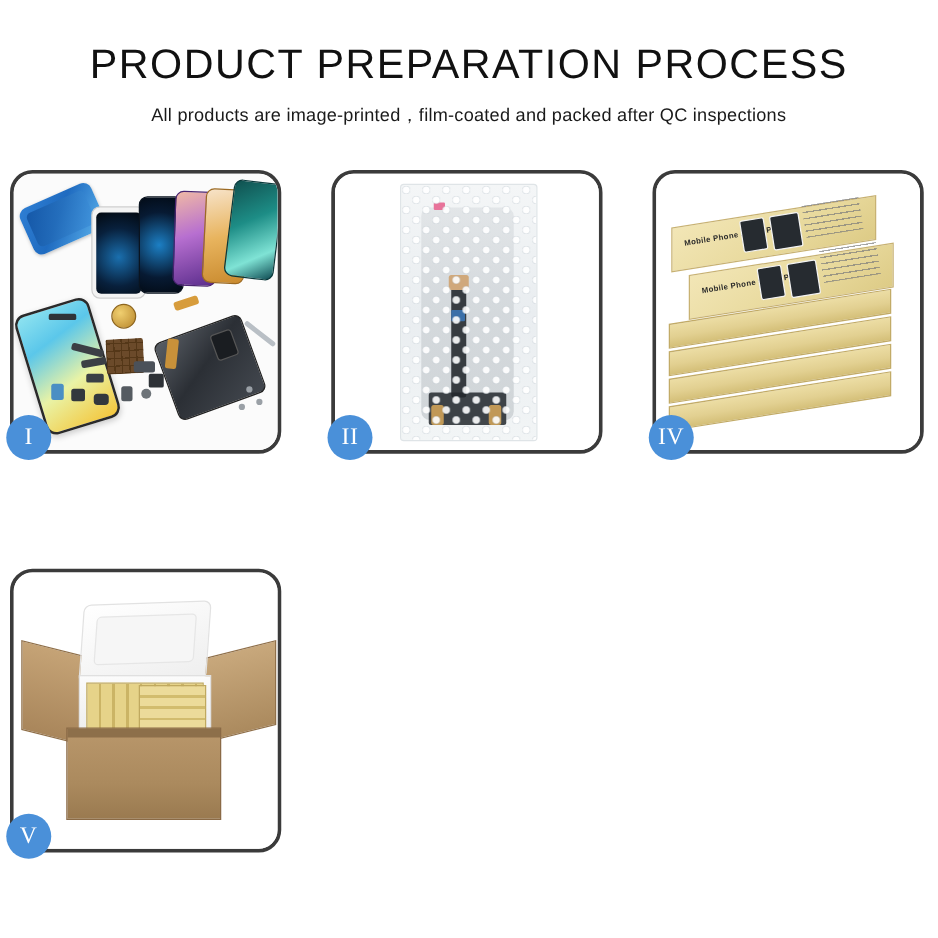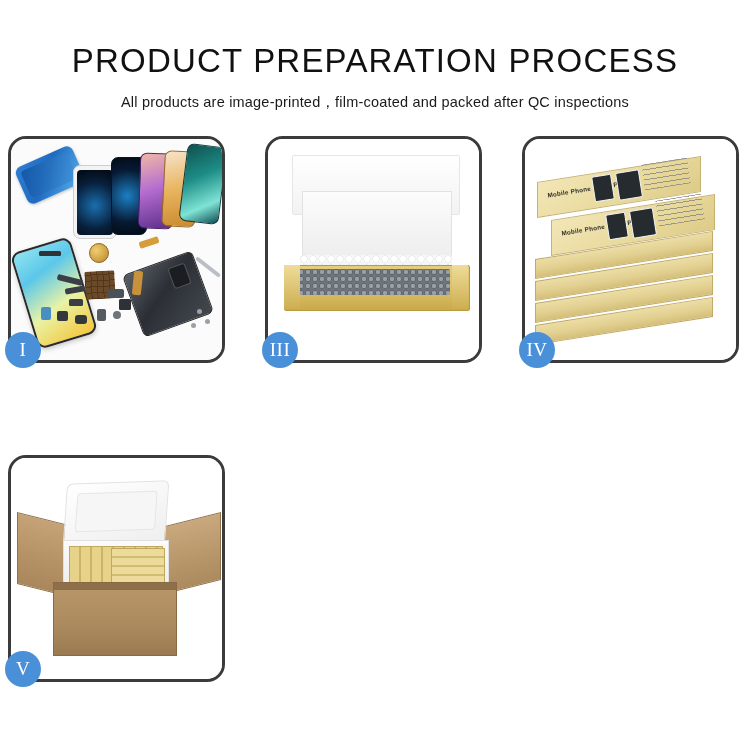--- a/index.html
+++ b/index.html
@@ -6,21 +6,21 @@
   body{
     width:750px;height:750px;
     background:#ffffff;
     font-family:"Liberation Sans", sans-serif;
     overflow:hidden;
     position:relative;
   }
   .page{width:750px;height:750px;position:relative;}
 
   
-  .header{padding-top:44px;text-align:center;}
+  .header{padding-top:34px;text-align:center;}
   .title{
     font-size:33px;
     letter-spacing:1.2px;
     color:#111111;
     font-weight:400;
     line-height:1;
     white-space:nowrap;
     font-family:"Liberation Sans", sans-serif;
   }
   .subtitle{
@@ -402,35 +402,38 @@
           <div class="tiny t5"></div>
           <div class="screw" style="left:186px;top:170px"></div>
           <div class="screw" style="left:194px;top:180px"></div>
           <div class="screw" style="left:180px;top:184px"></div>
           <div class="tweez"></div>
         </div>
       </div>
       <div class="badge">I</div>
     </div>
 
-
     <div class="panel">
-      <div class="panel-inner p3">
+      <div class="panel-inner p2">
         <div class="scene">
-          <div class="lid-back"></div>
-          <div class="lid-face"></div>
-          <div class="foam"></div>
-          <div class="box-body"></div>
-          <div class="box-inner-dark"></div>
-          <div class="box-rim-l"></div>
-          <div class="box-rim-r"></div>
+          <div class="bag">
+            <div class="inner-screen"></div>
+            <div class="screen-flex"></div>
+            <div class="conn-chip"></div>
+            <div class="bot-plate"></div>
+            <div class="gold-tab" style="left:24px;top:176px"></div>
+            <div class="gold-tab" style="left:70px;top:176px"></div>
+            <div class="pink-mark"></div>
+            <div class="bubbles"></div>
+          </div>
         </div>
       </div>
-      <div class="badge">III</div>
+      <div class="badge">II</div>
     </div>
+
 
     <div class="panel">
       <div class="panel-inner p4">
         <div class="scene">
           <div class="stackwrap">
 
             <div class="kbox" style="left:4px;top:150px;width:176px;height:18px;transform:skewY(-9deg)"></div>
             <div class="kbox" style="left:4px;top:128px;width:176px;height:18px;transform:skewY(-9deg)"></div>
             <div class="kbox" style="left:4px;top:106px;width:176px;height:18px;transform:skewY(-9deg)"></div>
             <div class="kbox" style="left:4px;top:84px;width:176px;height:18px;transform:skewY(-9deg)"></div>

